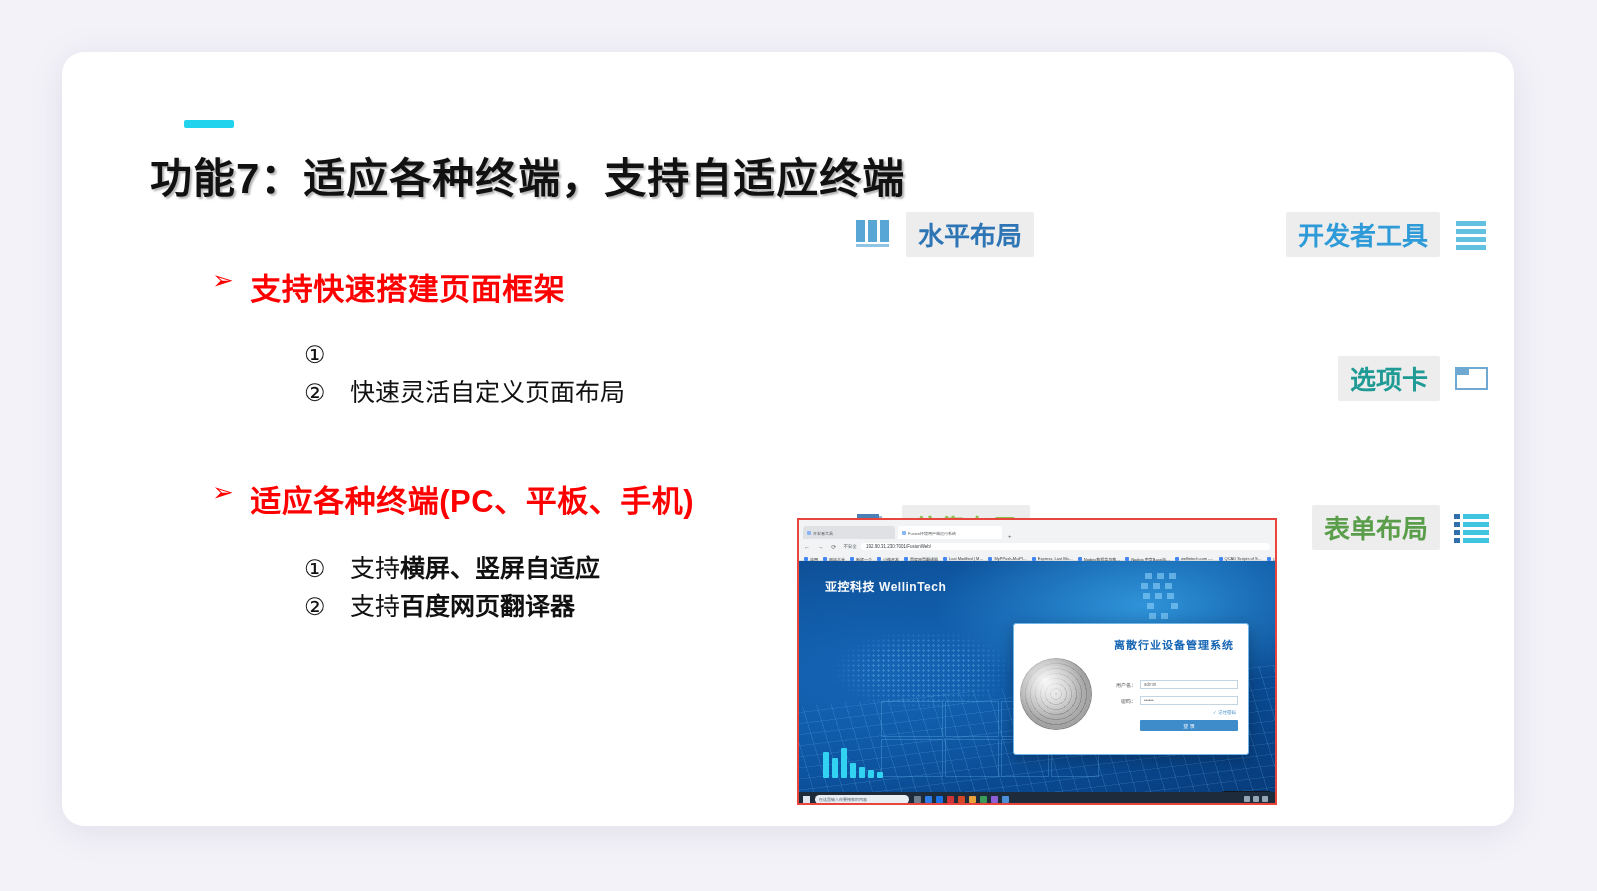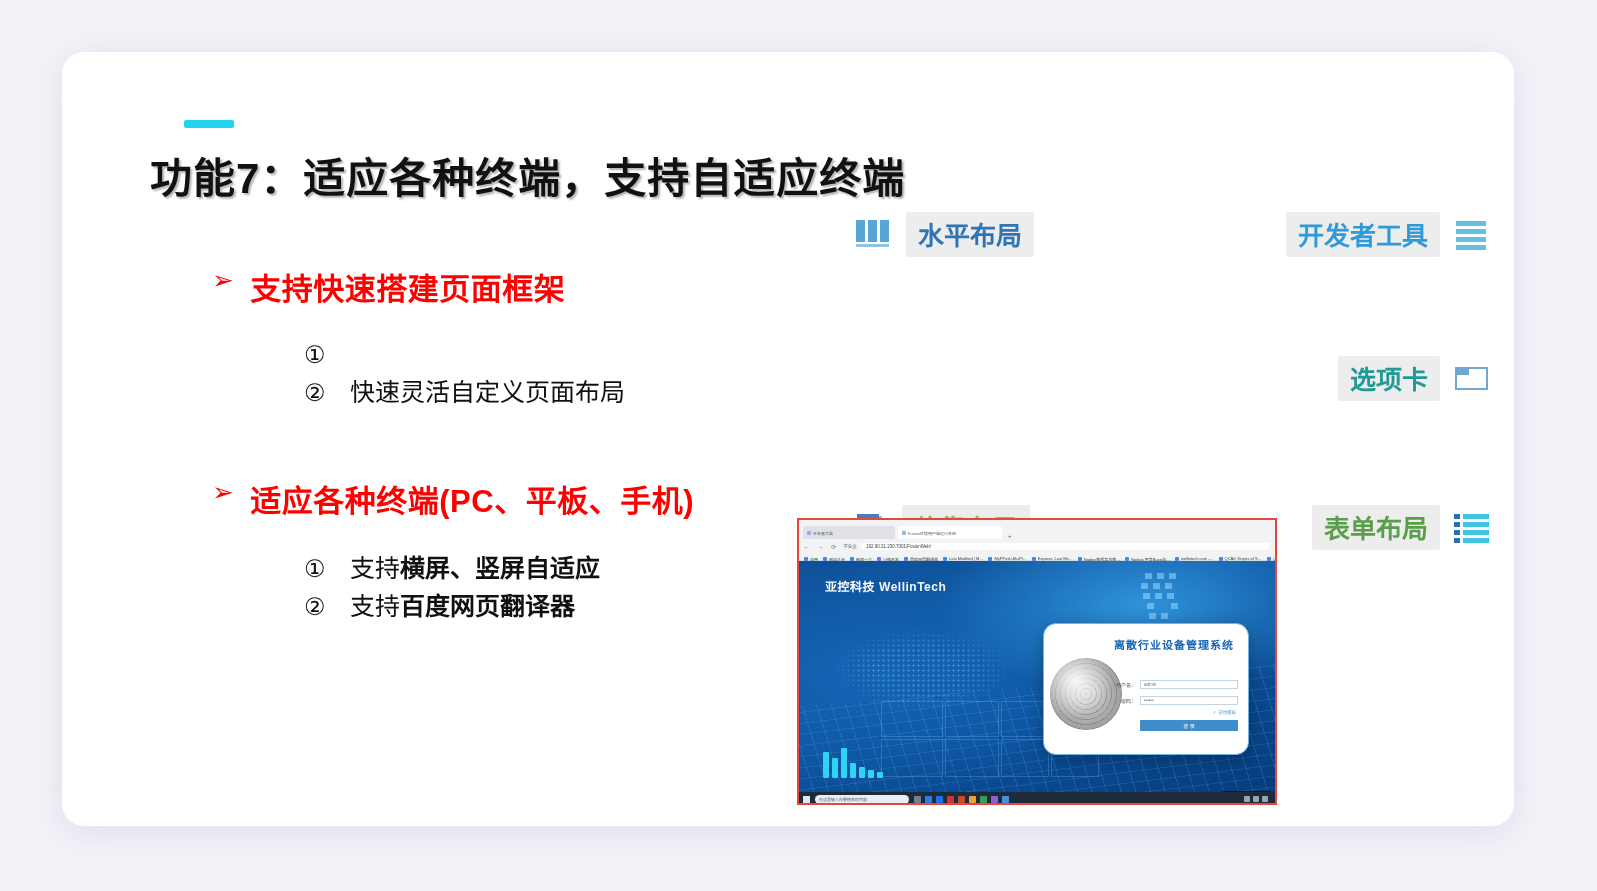--- a/index.html
+++ b/index.html
@@ -207,23 +207,24 @@
   .shot-dots i{position:absolute;width:7px;height:6px;background:rgba(150,215,255,.55);}
   .shot-charts{position:absolute;left:22px;top:140px;width:290px;height:80px;opacity:.75;}
   .shot-charts i{position:absolute;border:1px solid rgba(120,205,255,.35);}
   .shot-bars{position:absolute;left:24px;bottom:28px;display:flex;align-items:flex-end;gap:3px;}
   .shot-bars i{width:6px;background:#31d2f2;border-radius:1px;}
   .shot-login{
     position:absolute;right:26px;top:62px;
     width:204px;height:130px;
     background:#ffffff;
     border:1px solid #6fb4e8;
-    border-radius:13px;
+    border-radius:3px;
     box-shadow:0 4px 16px rgba(0,0,0,.28);
     overflow:hidden;
+    padding-left:30px;
   }
   .login-title{
     text-align:right;padding:12px 14px 0 0;
     font-size:11px;font-weight:bold;color:#1565b5;letter-spacing:1px;
   }
   .login-globe{
     position:absolute;left:6px;top:34px;width:72px;height:72px;border-radius:50%;
     background:radial-gradient(circle at 35% 32%, #fafafa 0%, #cfcfcf 48%, #8e8e8e 78%, #6a6a6a 100%);
     background-image:
       radial-gradient(circle at 35% 32%, rgba(255,255,255,.9) 0%, rgba(140,140,140,0) 55%),

